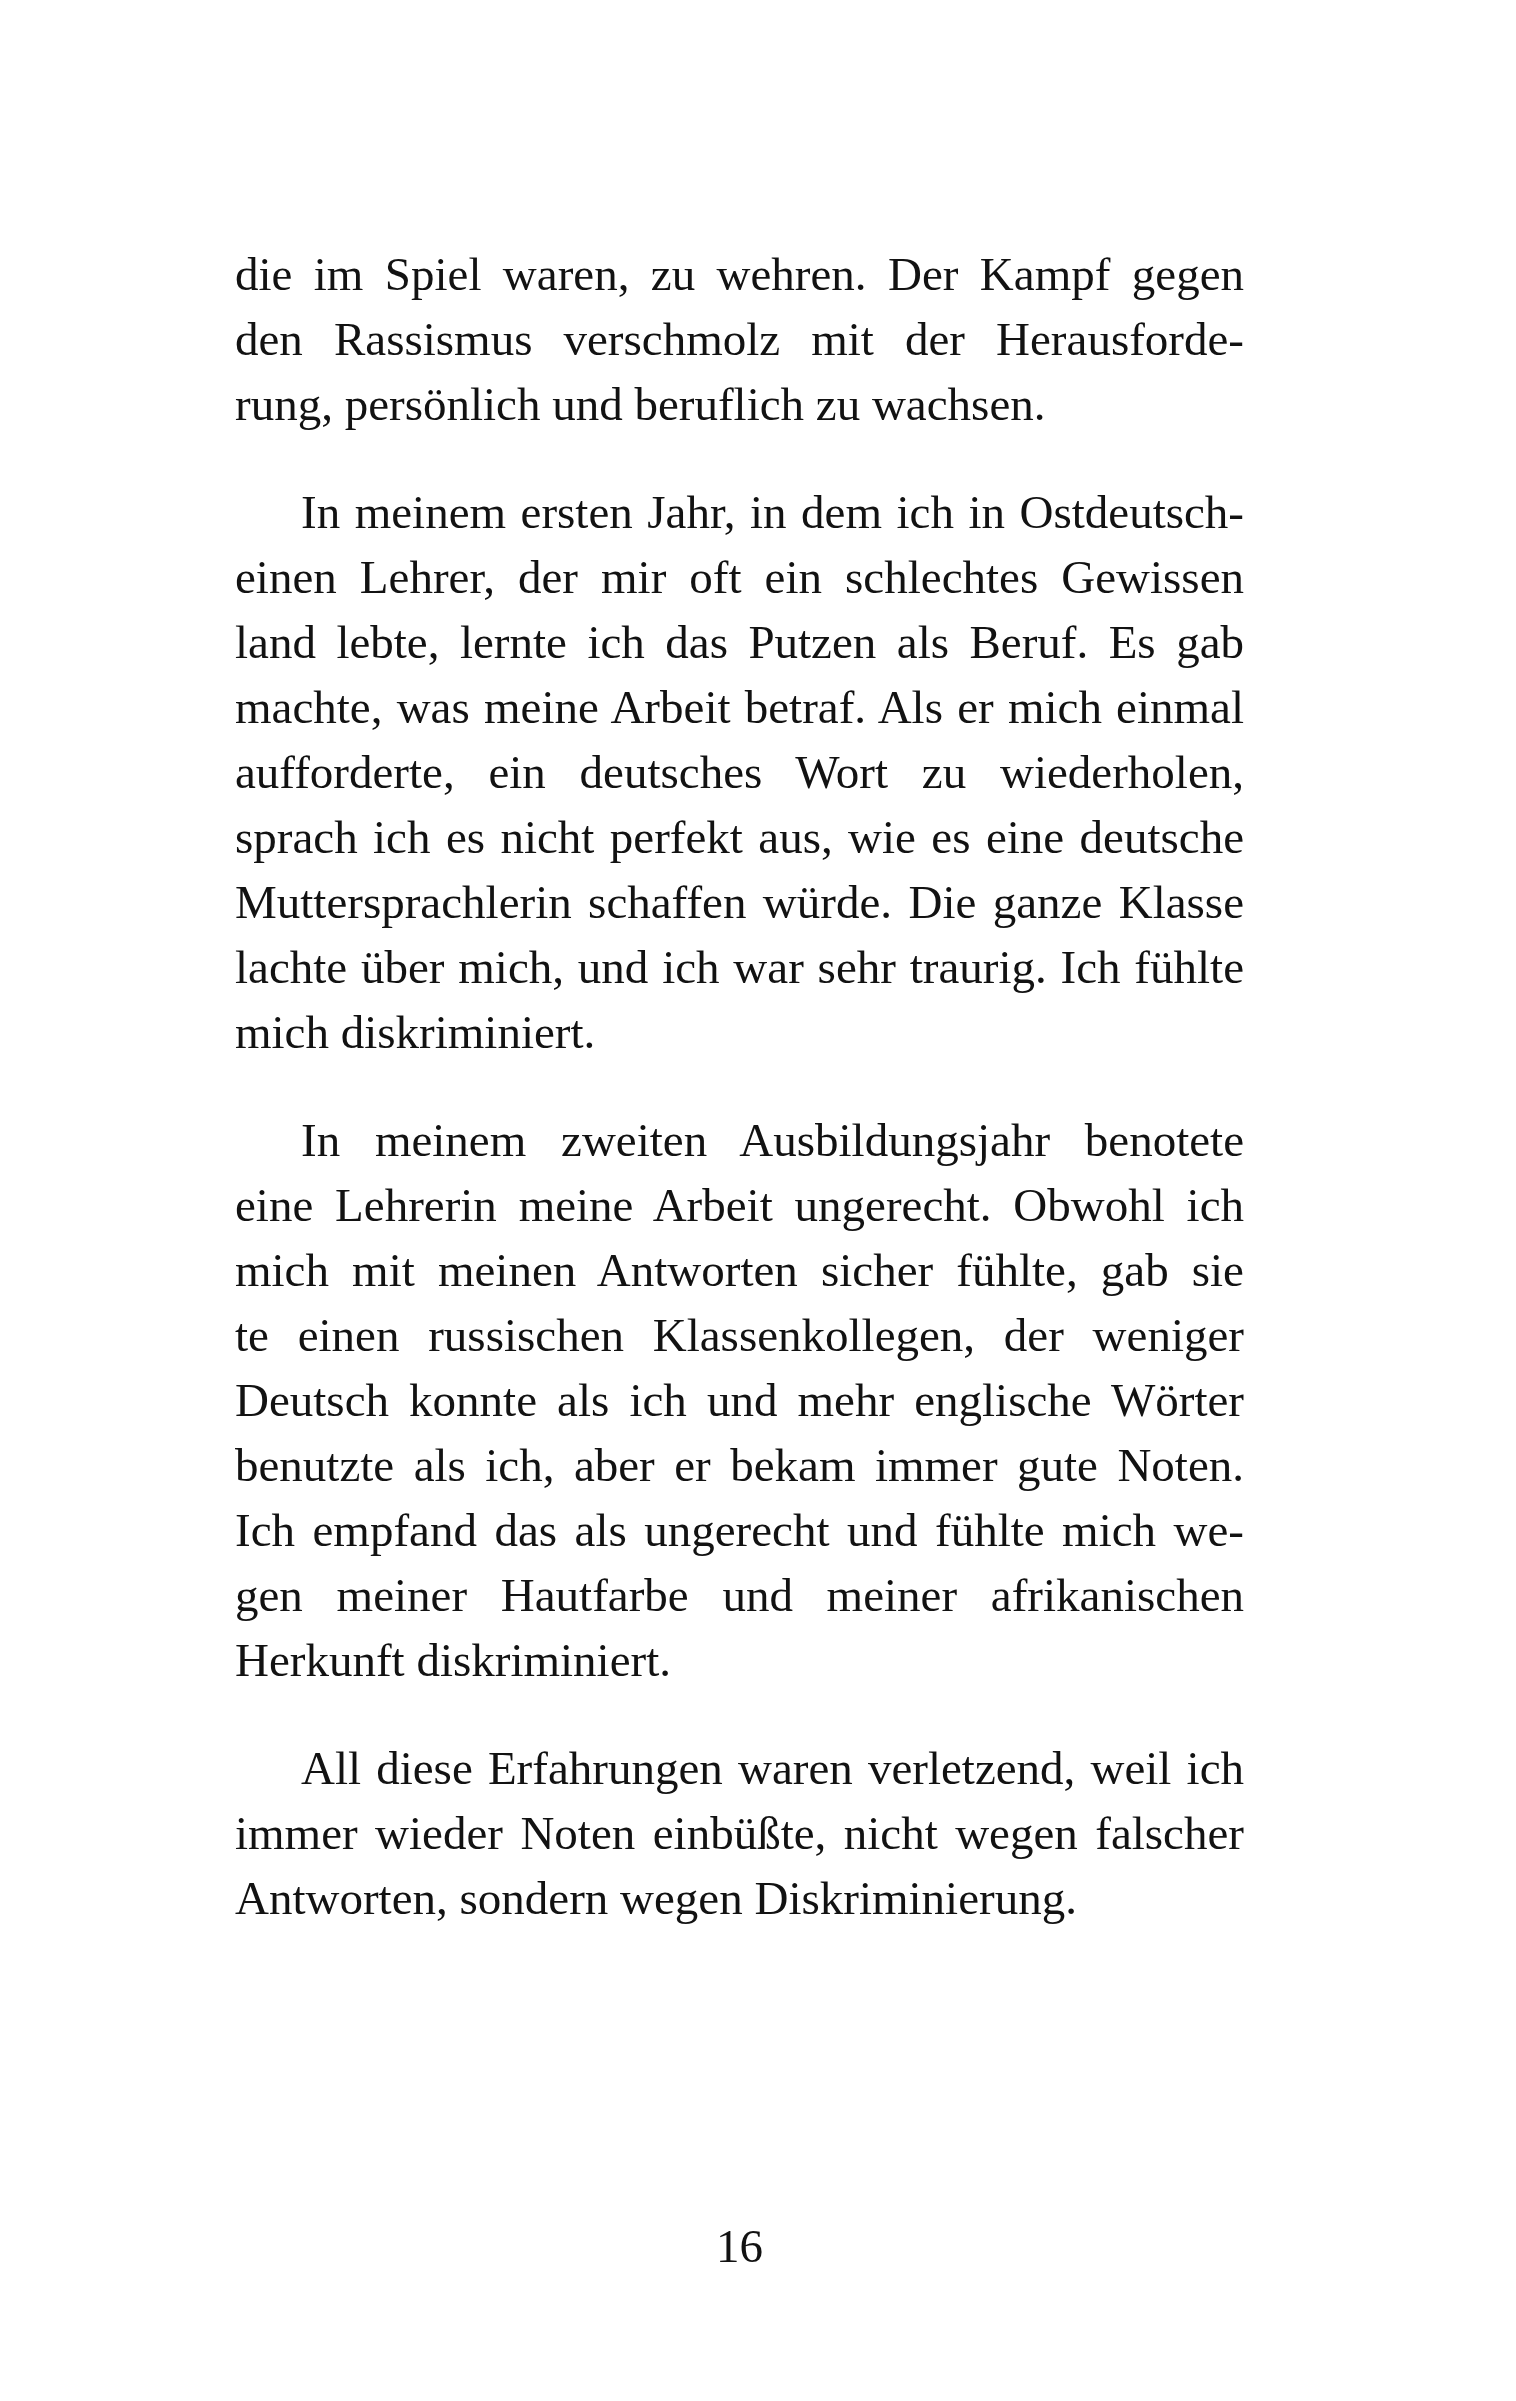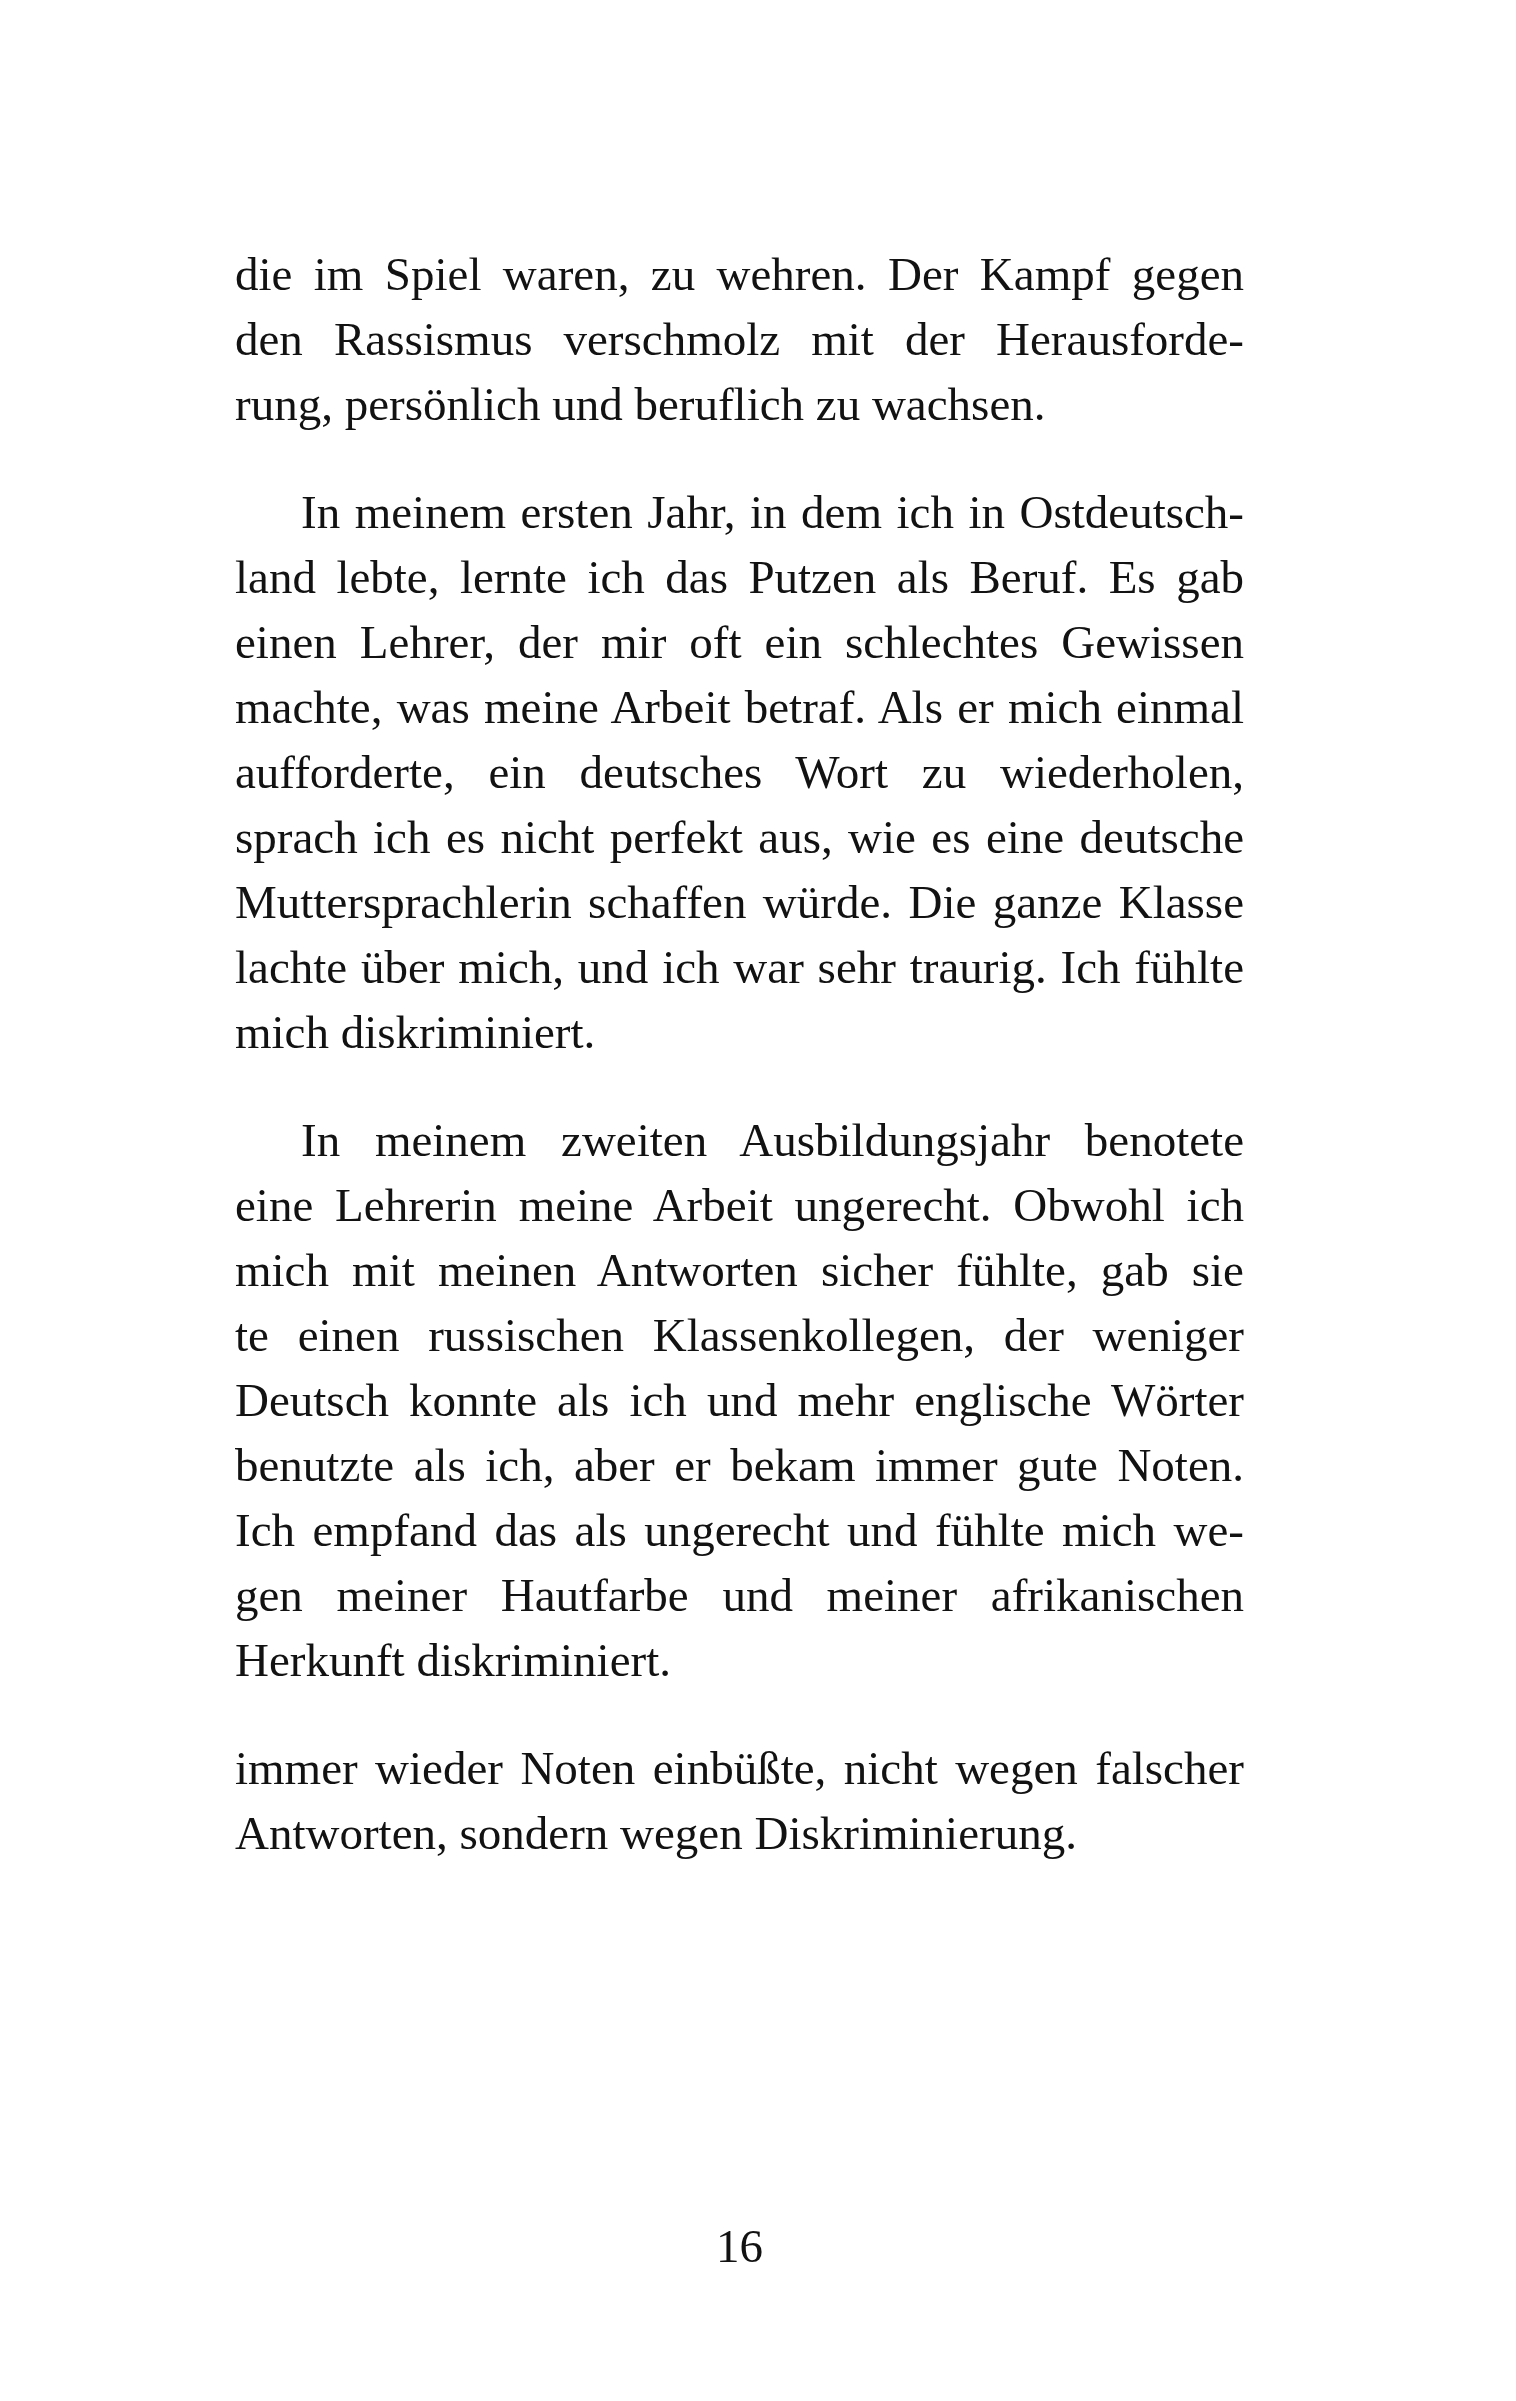--- a/index.html
+++ b/index.html
@@ -58,40 +58,41 @@
 
 <main class="page">
   <section class="text-block" id="text-block">
       <div class="paragraph">
         <div class="line first">die im Spiel waren, zu wehren. Der Kampf gegen</div>
         <div class="line">den Rassismus verschmolz mit der Herausforde-</div>
         <div class="line last">rung, persönlich und beruflich zu wachsen.</div>
       </div>
       <div class="paragraph indented">
         <div class="line first">In meinem ersten Jahr, in dem ich in Ostdeutsch-</div>
+        <div class="line">einen Lehrer, der mir oft ein schlechtes Gewissen</div>
         <div class="line">land lebte, lernte ich das Putzen als Beruf. Es gab</div>
-        <div class="line">einen Lehrer, der mir oft ein schlechtes Gewissen</div>
         <div class="line">machte, was meine Arbeit betraf. Als er mich einmal</div>
         <div class="line">aufforderte, ein deutsches Wort zu wiederholen,</div>
         <div class="line">sprach ich es nicht perfekt aus, wie es eine deutsche</div>
         <div class="line">Muttersprachlerin schaffen würde.  Die ganze Klasse</div>
         <div class="line">lachte über mich, und ich war sehr traurig. Ich fühlte</div>
         <div class="line last">mich diskriminiert.</div>
       </div>
       <div class="paragraph indented">
         <div class="line first">In meinem zweiten Ausbildungsjahr benotete</div>
         <div class="line">eine Lehrerin meine Arbeit ungerecht. Obwohl ich</div>
         <div class="line">mich mit meinen Antworten sicher fühlte, gab sie</div>
         <div class="line">te einen russischen Klassenkollegen, der weniger</div>
         <div class="line">Deutsch konnte als ich und mehr englische Wörter</div>
         <div class="line">benutzte als ich, aber er bekam immer gute Noten.</div>
         <div class="line">Ich empfand das als ungerecht und fühlte mich we-</div>
         <div class="line">gen meiner Hautfarbe und meiner afrikanischen</div>
         <div class="line last">Herkunft diskriminiert.</div>
       </div>
       <div class="paragraph indented">
+        <div class="line first">All diese Erfahrungen waren verletzend, weil ich</div>
         <div class="line">immer wieder Noten einbüßte, nicht wegen falscher</div>
         <div class="line last">Antworten, sondern wegen Diskriminierung.</div>
       </div>
     </section>
   <footer class="page-number">16</footer>
 </main>
 
 
 </body></html>

